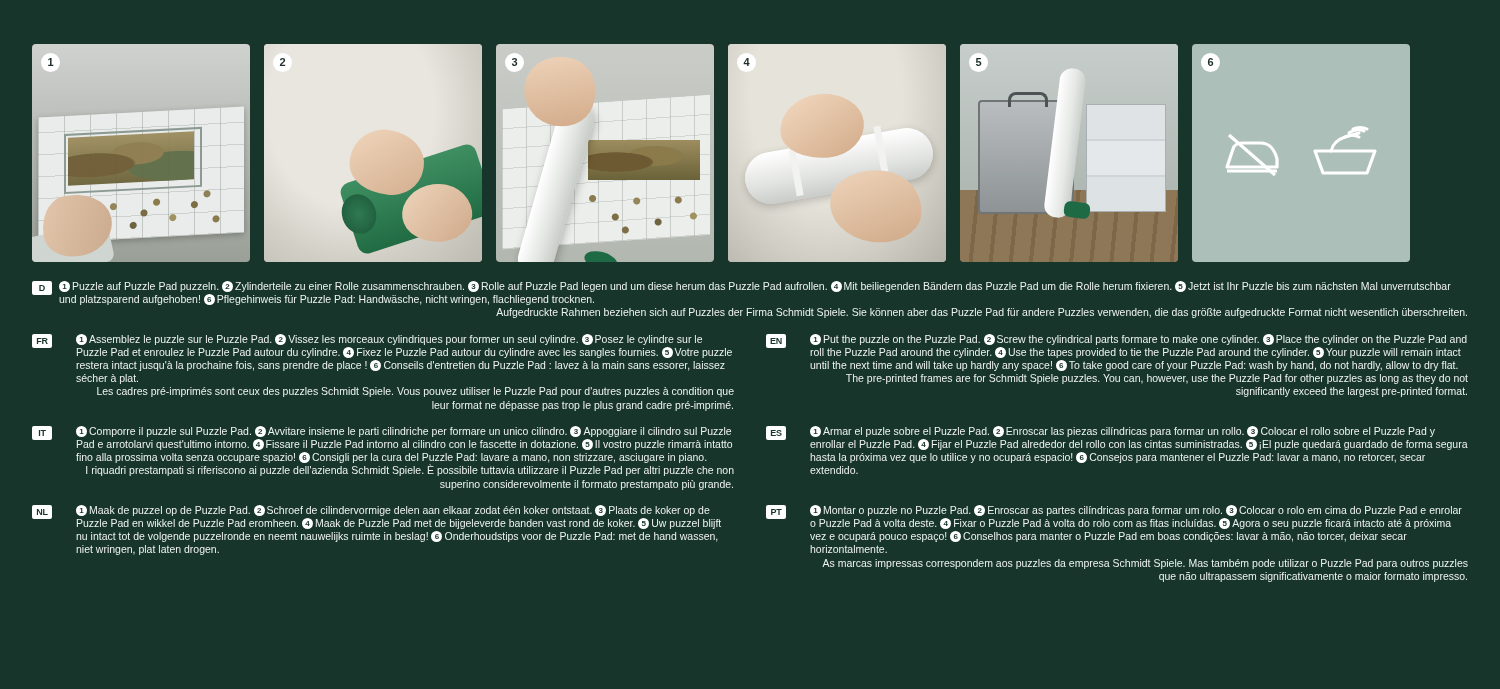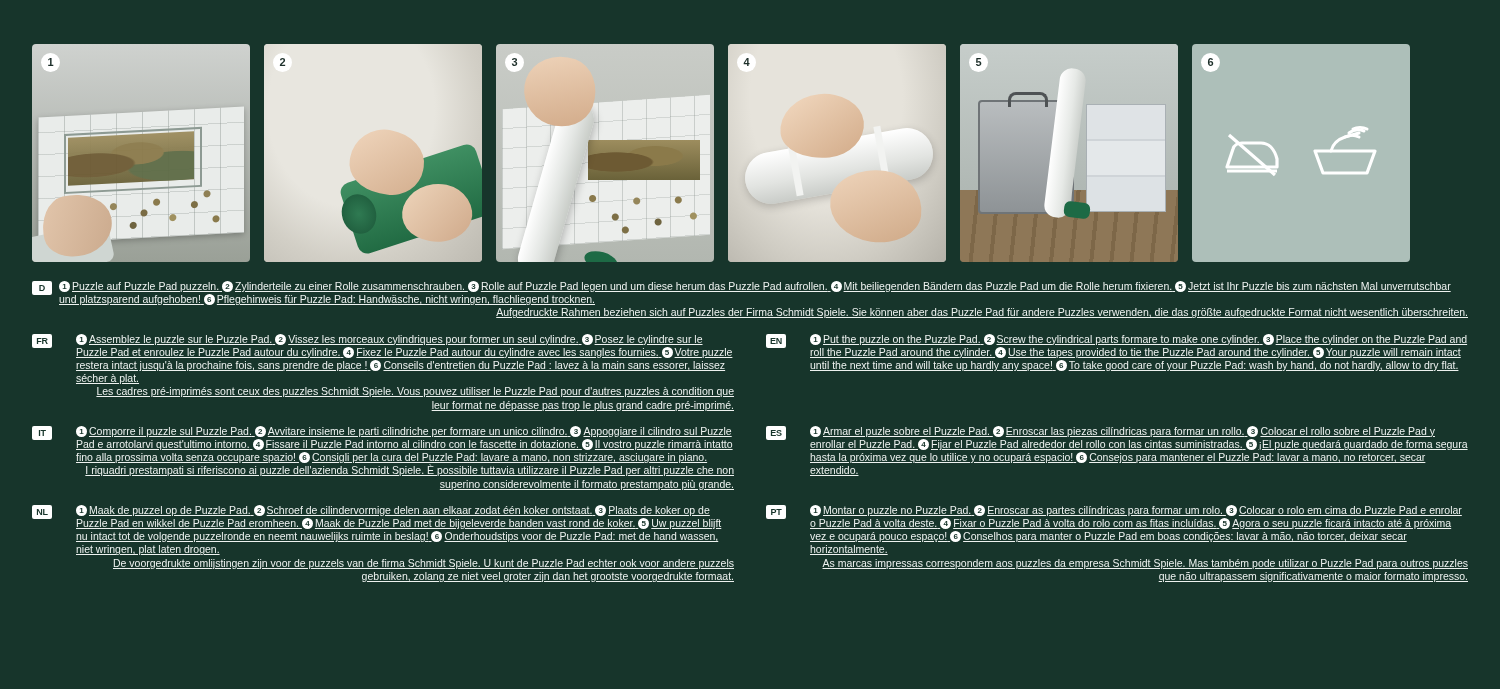--- a/index.html
+++ b/index.html
@@ -288,21 +288,20 @@
     line-height: 14px;
     text-align: center;
     letter-spacing: -0.2px;
     margin-top: 1px;
   }
   .lang-text {
     font-size: 10.5px;
     line-height: 13.2px;
     color: #eef2f0;
     text-align: left;
-    text-decoration: underline;
   }
   .num {
     display: inline-block;
     width: 11px;
     height: 11px;
     border-radius: 50%;
     background: #ffffff;
     color: #17352b;
     font-size: 8px;
     line-height: 11px;
@@ -426,20 +425,21 @@
       </div>
       <div class="lang-block half">
         <div class="lang-tag">EN</div>
         <div class="lang-text">
           <span class="num">1</span><span>Put the puzzle on the Puzzle Pad.</span>
           <span class="num">2</span><span>Screw the cylindrical parts formare to make one cylinder.</span>
           <span class="num">3</span><span>Place the cylinder on the Puzzle Pad and roll the Puzzle Pad around the cylinder.</span>
           <span class="num">4</span><span>Use the tapes provided to tie the Puzzle Pad around the cylinder.</span>
           <span class="num">5</span><span>Your puzzle will remain intact until the next time and will take up hardly any space!</span>
           <span class="num">6</span><span>To take good care of your Puzzle Pad: wash by hand, do not hardly, allow to dry flat.</span>
+          <span class="note">The pre-printed frames are for Schmidt Spiele puzzles. You can, however, use the Puzzle Pad for other puzzles as long as they do not significantly exceed the largest pre-printed format.</span>
         </div>
       </div>
     </div>
 
     <div class="lang-row">
       <div class="lang-block half">
         <div class="lang-tag">IT</div>
         <div class="lang-text">
           <span class="num">1</span><span>Comporre il puzzle sul Puzzle Pad.</span>
           <span class="num">2</span><span>Avvitare insieme le parti cilindriche per formare un unico cilindro.</span>
@@ -466,21 +466,20 @@
     <div class="lang-row">
       <div class="lang-block half">
         <div class="lang-tag">NL</div>
         <div class="lang-text">
           <span class="num">1</span><span>Maak de puzzel op de Puzzle Pad.</span>
           <span class="num">2</span><span>Schroef de cilindervormige delen aan elkaar zodat één koker ontstaat.</span>
           <span class="num">3</span><span>Plaats de koker op de Puzzle Pad en wikkel de Puzzle Pad eromheen.</span>
           <span class="num">4</span><span>Maak de Puzzle Pad met de bijgeleverde banden vast rond de koker.</span>
           <span class="num">5</span><span>Uw puzzel blijft nu intact tot de volgende puzzelronde en neemt nauwelijks ruimte in beslag!</span>
           <span class="num">6</span><span>Onderhoudstips voor de Puzzle Pad: met de hand wassen, niet wringen, plat laten drogen.</span>
-          <span class="note">De voorgedrukte omlijstingen zijn voor de puzzels van de firma Schmidt Spiele. U kunt de Puzzle Pad echter ook voor andere puzzels gebruiken, zolang ze niet veel groter zijn dan het grootste voorgedrukte formaat.</span>
         </div>
       </div>
       <div class="lang-block half">
         <div class="lang-tag">PT</div>
         <div class="lang-text">
           <span class="num">1</span><span>Montar o puzzle no Puzzle Pad.</span>
           <span class="num">2</span><span>Enroscar as partes cilíndricas para formar um rolo.</span>
           <span class="num">3</span><span>Colocar o rolo em cima do Puzzle Pad e enrolar o Puzzle Pad à volta deste.</span>
           <span class="num">4</span><span>Fixar o Puzzle Pad à volta do rolo com as fitas incluídas.</span>
           <span class="num">5</span><span>Agora o seu puzzle ficará intacto até à próxima vez e ocupará pouco espaço!</span>

